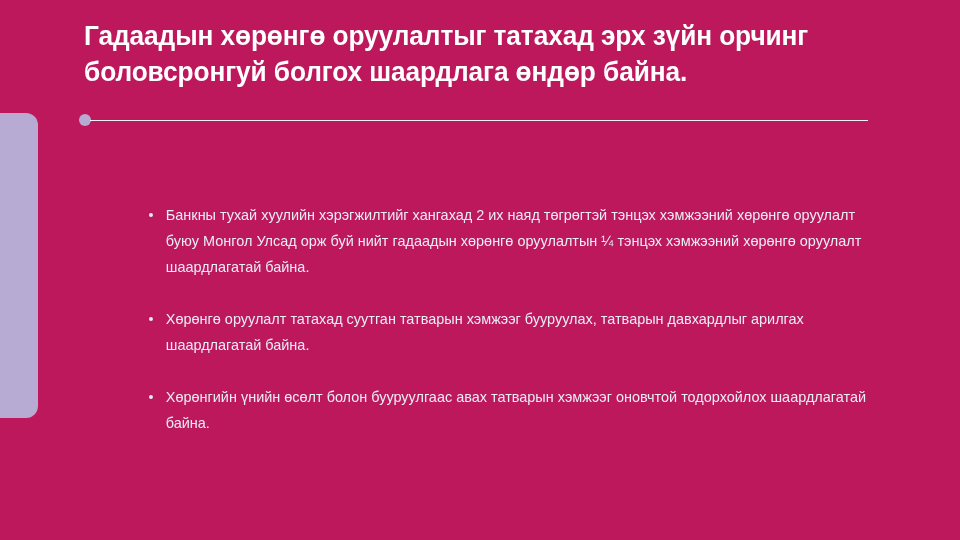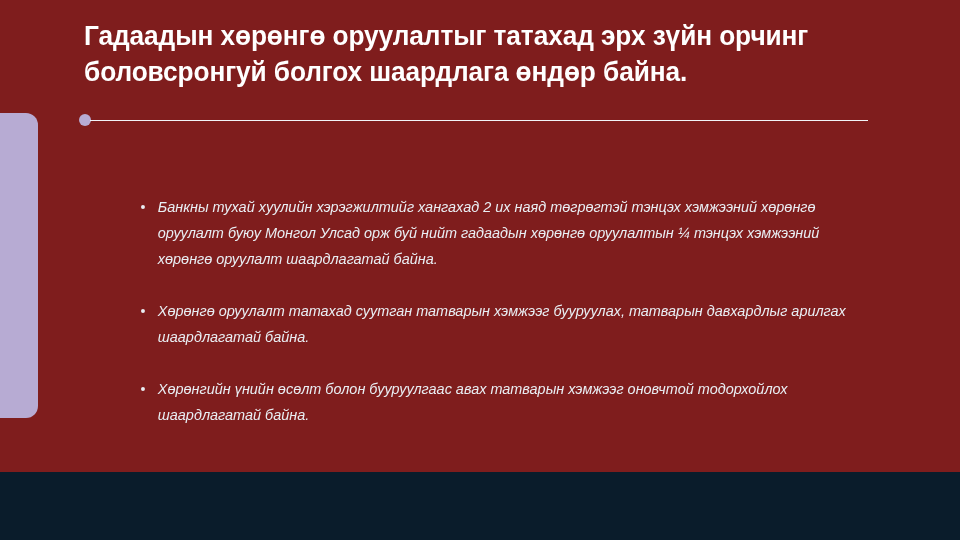--- a/index.html
+++ b/index.html
@@ -11,22 +11,22 @@
     height: 540px;
     overflow: hidden;
     background: #0a1c2b;
     font-family: "Liberation Sans", sans-serif;
     -webkit-font-smoothing: antialiased;
   }
 
   .slide {
     position: relative;
     width: 960px;
-    height: 472px;
-    background: #7f1d1d;
+    height: 540px;
+    background: #be185d;
     box-sizing: border-box;
   }
 
   
   .side-accent-bar {
     position: absolute;
     left: -14px;
     top: 113px;
     width: 52px;
     height: 305px;
@@ -82,23 +82,22 @@
 
   
   .body-block {
     position: absolute;
     left: 131px;
     top: 186px;
     width: 760px;
   }
   .bullet-list {
     list-style: none;
-    margin: 8px;
+    margin: 16px;
     padding: 0;
-    font-style: italic;
   }
   .bullet-item {
     position: relative;
     padding-left: 19px;
     margin-bottom: 26px;
     font-size: 14.6px;
     line-height: 26px;
     color: #e9eef3;
     font-family: "Liberation Sans Narrow", "Liberation Sans", sans-serif;
     transform: scaleX(0.99);

